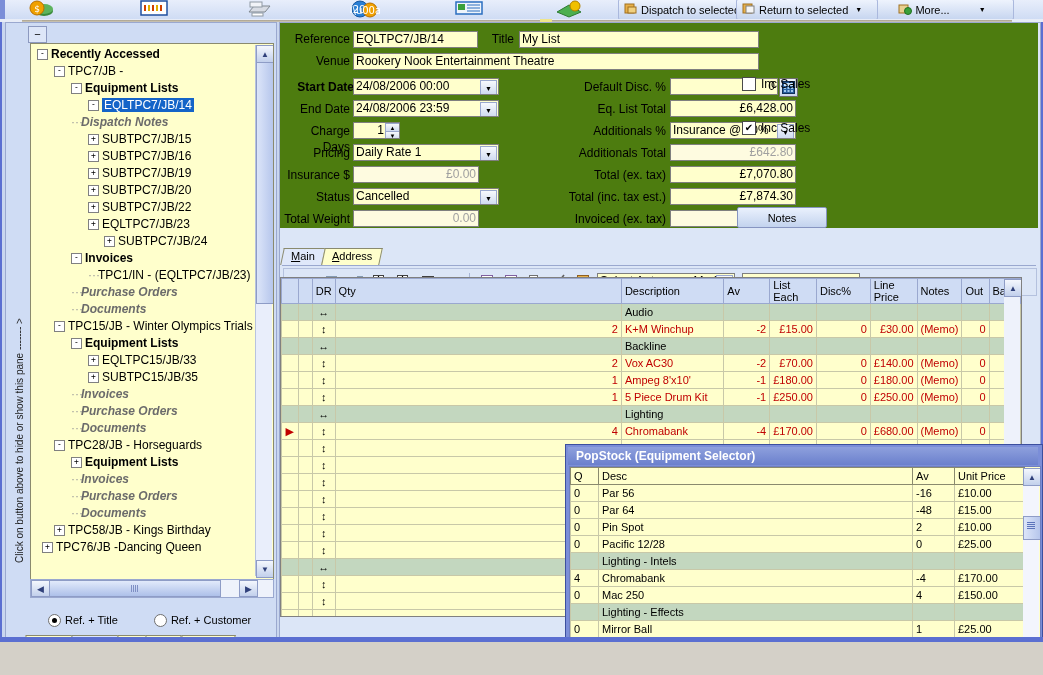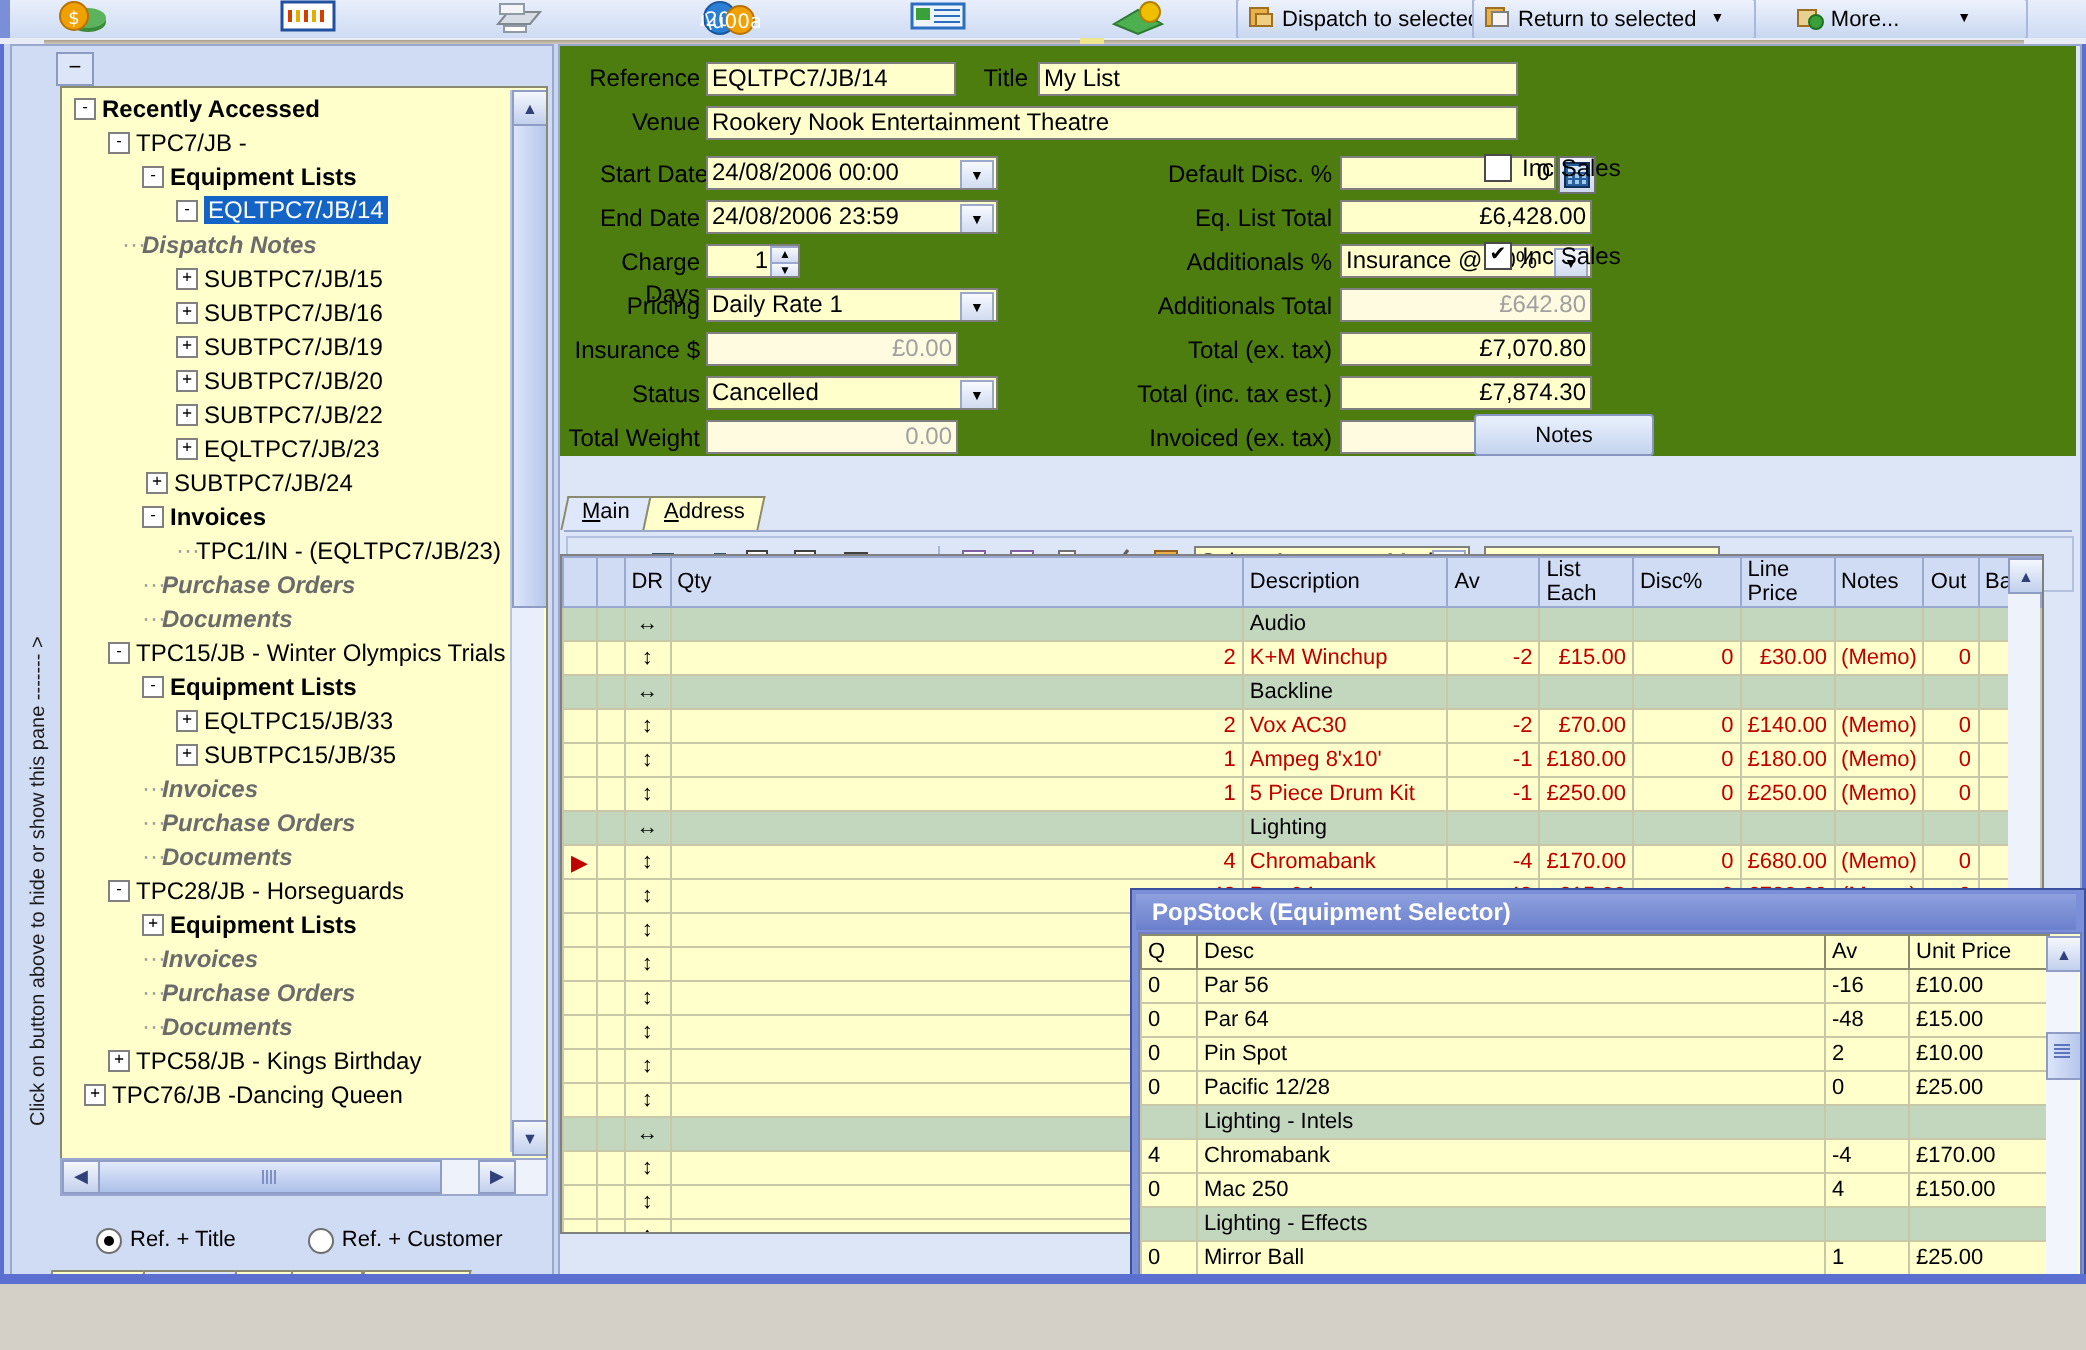--- a/index.html
+++ b/index.html
@@ -266,28 +266,28 @@
       <div class="leftpane">
         <div class="collapse-btn">−</div>
         <div class="vlabel">Click on button above to hide or show this pane ------- &gt;</div>
 
         <div class="tree-box">
           <div class="tree" id="tree">
               <div class="tnode bold" style="padding-left: 6px;"><span class="exp">-</span><span class="lbl">Recently Accessed</span></div>
               <div class="tnode" style="padding-left: 23px;"><span class="exp">-</span><span class="lbl">TPC7/JB -</span></div>
               <div class="tnode bold" style="padding-left: 40px;"><span class="exp">-</span><span class="lbl">Equipment Lists</span></div>
               <div class="tnode sel" style="padding-left: 57px;"><span class="exp">-</span><span class="lbl">EQLTPC7/JB/14</span></div>
-              <div class="tnode ital" style="padding-left: 30px;"><span class="dots">···</span><span class="lbl">Dispatch Notes</span></div>
+              <div class="tnode ital" style="padding-left: 40px;"><span class="dots">···</span><span class="lbl">Dispatch Notes</span></div>
               <div class="tnode" style="padding-left: 57px;"><span class="exp">+</span><span class="lbl">SUBTPC7/JB/15</span></div>
               <div class="tnode" style="padding-left: 57px;"><span class="exp">+</span><span class="lbl">SUBTPC7/JB/16</span></div>
               <div class="tnode" style="padding-left: 57px;"><span class="exp">+</span><span class="lbl">SUBTPC7/JB/19</span></div>
               <div class="tnode" style="padding-left: 57px;"><span class="exp">+</span><span class="lbl">SUBTPC7/JB/20</span></div>
               <div class="tnode" style="padding-left: 57px;"><span class="exp">+</span><span class="lbl">SUBTPC7/JB/22</span></div>
               <div class="tnode" style="padding-left: 57px;"><span class="exp">+</span><span class="lbl">EQLTPC7/JB/23</span></div>
-              <div class="tnode" style="padding-left: 42px;"><span class="exp">+</span><span class="lbl">SUBTPC7/JB/24</span></div>
+              <div class="tnode" style="padding-left: 73px;"><span class="exp">+</span><span class="lbl">SUBTPC7/JB/24</span></div>
               <div class="tnode bold" style="padding-left: 40px;"><span class="exp">-</span><span class="lbl">Invoices</span></div>
               <div class="tnode" style="padding-left: 57px;"><span class="dots">···</span><span class="lbl">TPC1/IN - (EQLTPC7/JB/23)</span></div>
               <div class="tnode ital" style="padding-left: 40px;"><span class="dots">···</span><span class="lbl">Purchase Orders</span></div>
               <div class="tnode ital" style="padding-left: 40px;"><span class="dots">···</span><span class="lbl">Documents</span></div>
               <div class="tnode" style="padding-left: 23px;"><span class="exp">-</span><span class="lbl">TPC15/JB - Winter Olympics Trials</span></div>
               <div class="tnode bold" style="padding-left: 40px;"><span class="exp">-</span><span class="lbl">Equipment Lists</span></div>
               <div class="tnode" style="padding-left: 57px;"><span class="exp">+</span><span class="lbl">EQLTPC15/JB/33</span></div>
               <div class="tnode" style="padding-left: 57px;"><span class="exp">+</span><span class="lbl">SUBTPC15/JB/35</span></div>
               <div class="tnode ital" style="padding-left: 40px;"><span class="dots">···</span><span class="lbl">Invoices</span></div>
               <div class="tnode ital" style="padding-left: 40px;"><span class="dots">···</span><span class="lbl">Purchase Orders</span></div>
@@ -341,21 +341,21 @@
 
           <div class="fld-label" style="left:8px;top:8px;width:62px;">Reference</div>
           <div class="fld" style="left:73px;top:8px;width:125px;">EQLTPC7/JB/14</div>
 
           <div class="fld-label" style="left:202px;top:8px;width:32px;">Title</div>
           <div class="fld" style="left:239px;top:8px;width:240px;">My List</div>
 
           <div class="fld-label" style="left:8px;top:30px;width:62px;">Venue</div>
           <div class="fld" style="left:73px;top:30px;width:406px;">Rookery Nook Entertainment Theatre</div>
 
-          <div class="fld-label" style="left:4px;top:56px;width:70px;">Start Date</div>
+          <div class="fld-label" style="left:4px;top:56px;width:70px;font-weight:bold;">Start Date</div>
           <div class="fld combo" style="left:73px;top:55px;width:146px;">
             <span>24/08/2006 00:00</span>
             <span class="combo-arrow">▼</span>
           </div>
 
           <div class="fld-label" style="left:0px;top:78px;width:70px;">End Date</div>
           <div class="fld combo" style="left:73px;top:77px;width:146px;">
             <span>24/08/2006 23:59</span>
             <span class="combo-arrow">▼</span>
           </div>

